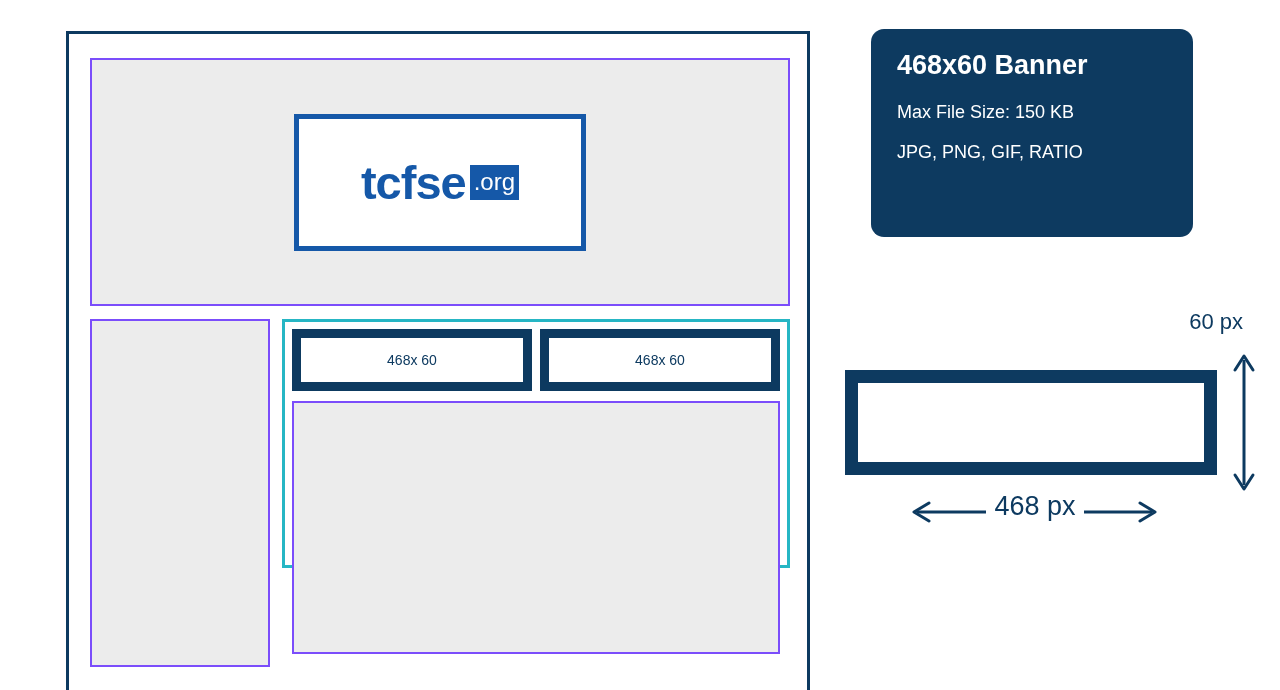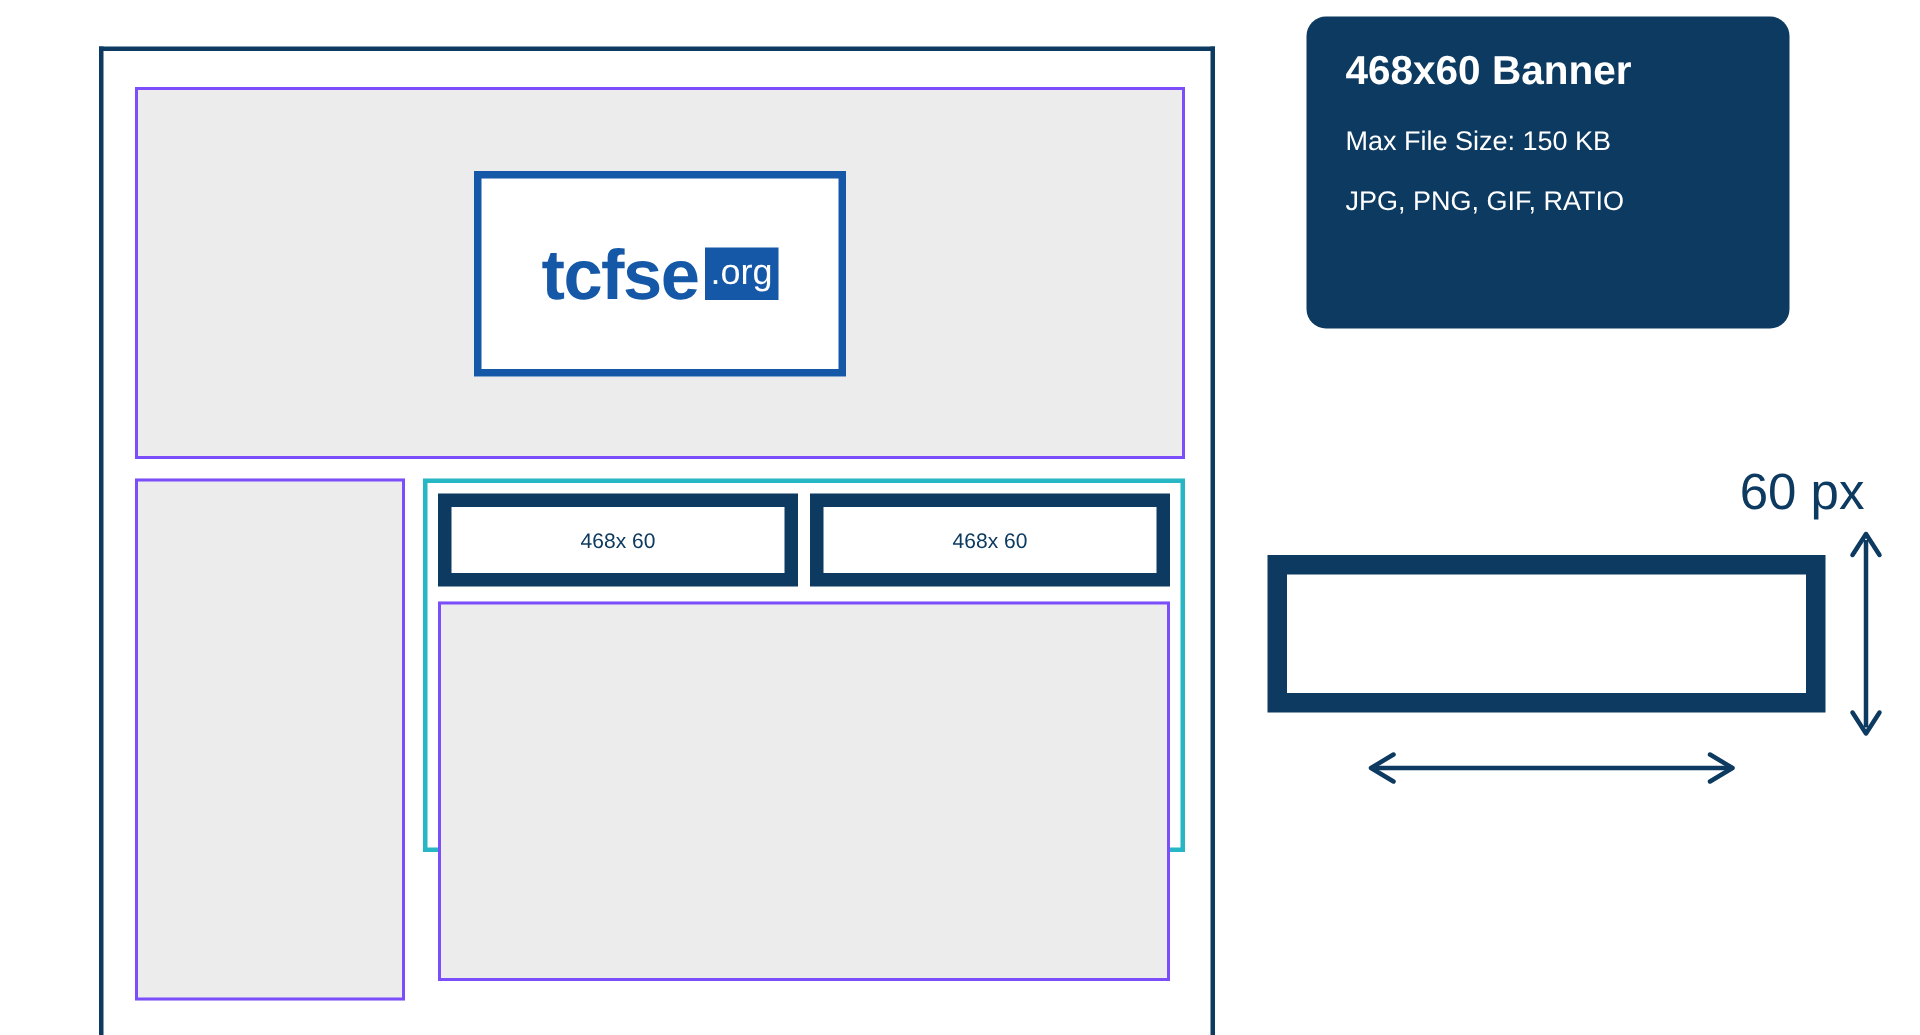--- a/index.html
+++ b/index.html
@@ -40,21 +40,21 @@
     top: 24px;
     width: 700px;
     height: 248px;
     display: flex;
     align-items: center;
     justify-content: center;
   }
 
   
   #logo-card {
-    width: 248px;
+    width: 292px;
     height: 137px;
     background: #ffffff;
     border: 5px solid #1558a8;
     box-sizing: border-box;
     display: flex;
     align-items: center;
     justify-content: center;
   }
   #logo-lockup {
     display: flex;
@@ -119,21 +119,21 @@
 
   #content-box {
     margin-top: 10px;
     height: 253px;
   }
 
   
   #info-card {
     position: absolute;
     left: 871px;
-    top: 11px;
+    top: 29px;
     width: 322px;
     height: 208px;
     background: #0d3a60;
     border-radius: 13px;
     box-sizing: border-box;
     padding: 22px 26px;
     color: #ffffff;
   }
   #info-title {
     font-size: 27px;
@@ -154,21 +154,21 @@
     left: 845px;
     top: 305px;
     width: 420px;
     height: 235px;
   }
   #dim-height-label {
     position: absolute;
     right: 22px;
     top: 6px;
     color: #0d3a60;
-    font-size: 34px;
+    font-size: 22px;
     line-height: 1;
   }
   #dim-rect {
     position: absolute;
     left: 0px;
     top: 65px;
     width: 372px;
     height: 105px;
     border: 13px solid #0d3a60;
     box-sizing: border-box;
@@ -256,14 +256,17 @@
     <polyline points="5,20 14,6 23,20" fill="none" stroke="#0d3a60" stroke-width="3" stroke-linecap="round" stroke-linejoin="round"></polyline>
     <polyline points="5,125 14,139 23,125" fill="none" stroke="#0d3a60" stroke-width="3" stroke-linecap="round" stroke-linejoin="round"></polyline>
   </svg>
 
   <svg id="dim-horizontal-arrow" viewBox="0 0 255 45">
     <line x1="10" y1="22" x2="245" y2="22" stroke="#0d3a60" stroke-width="3"></line>
     <polyline points="22,13 7,22 22,31" fill="none" stroke="#0d3a60" stroke-width="3" stroke-linecap="round" stroke-linejoin="round"></polyline>
     <polyline points="233,13 248,22 233,31" fill="none" stroke="#0d3a60" stroke-width="3" stroke-linecap="round" stroke-linejoin="round"></polyline>
   </svg>
 
+  <div id="dim-width-label">
+    <span>468 px</span>
+  </div>
 
 </div>
 
 </body></html>

